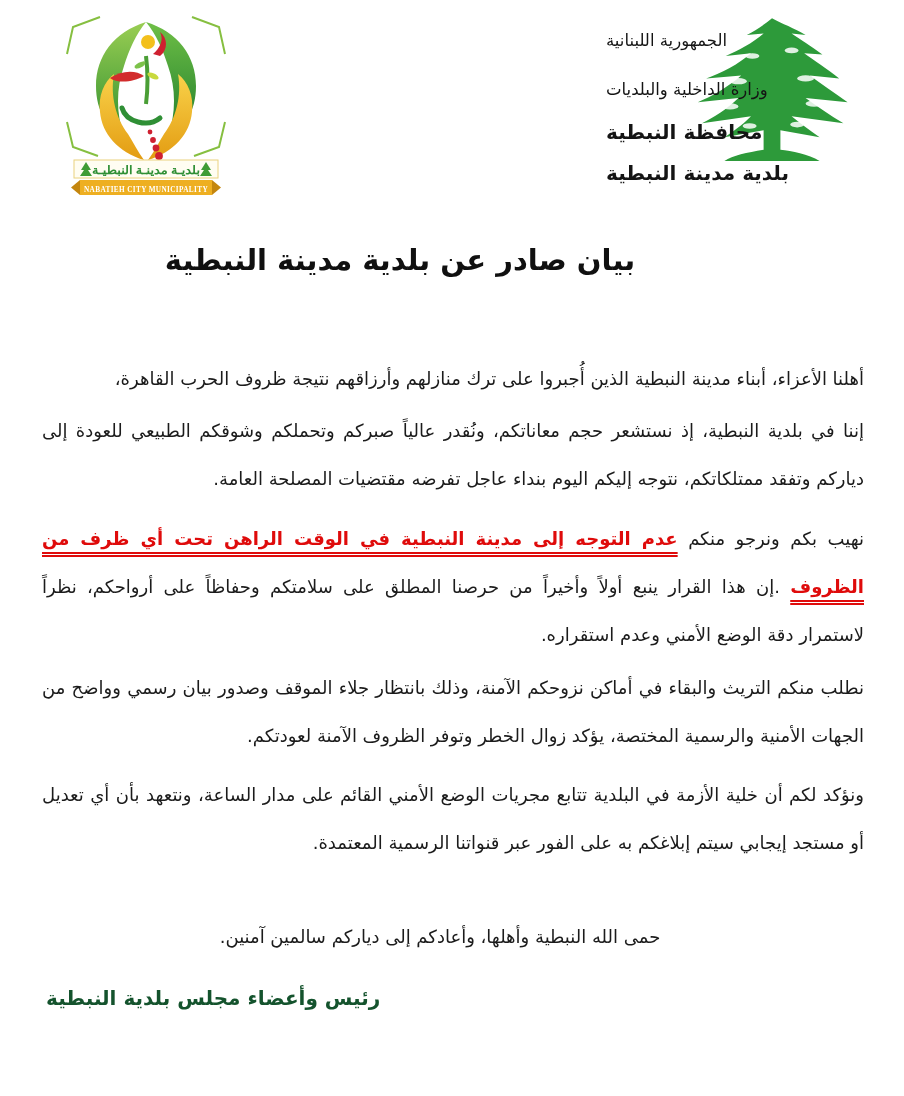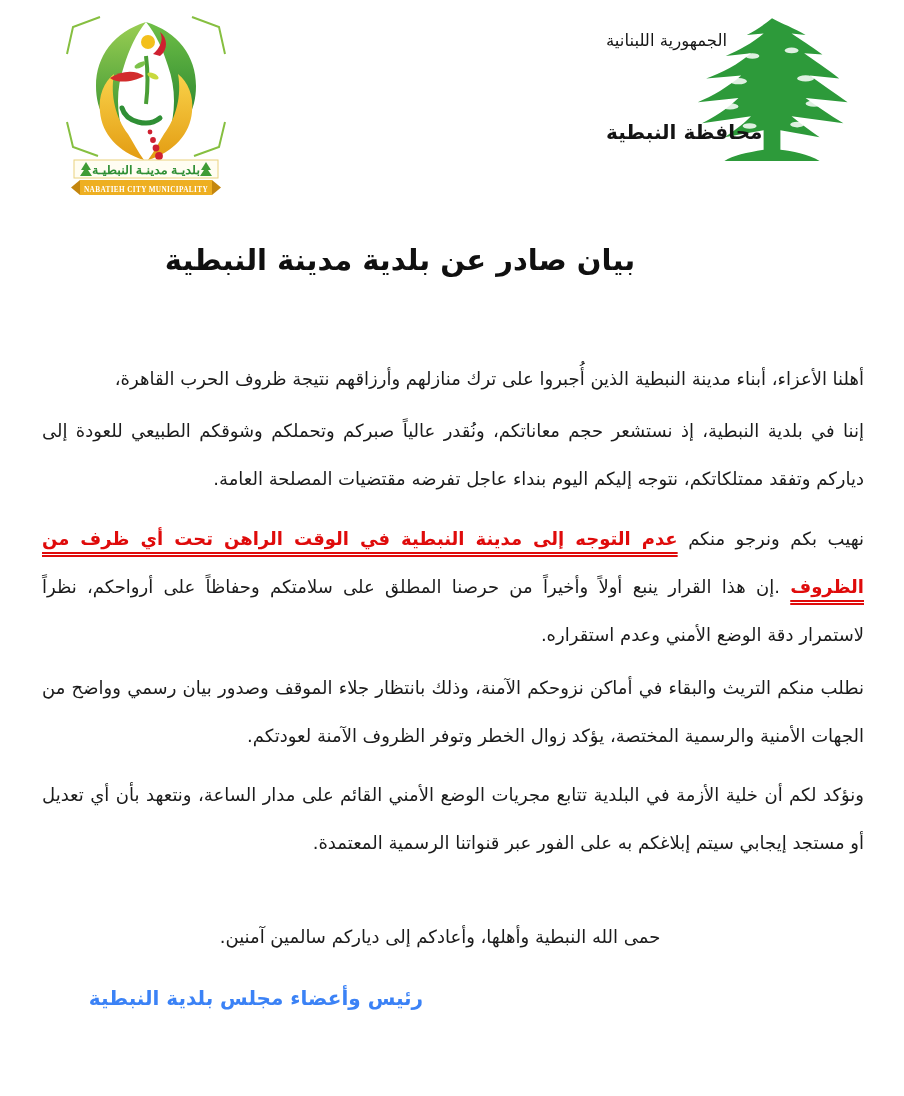--- a/index.html
+++ b/index.html
@@ -31,22 +31,22 @@
     color:#df0b0b;font-weight:bold;
     text-decoration:underline double;text-decoration-color:#df0b0b;
     text-decoration-thickness:1.5px;text-underline-offset:7px;
   }
   .center-line{
     position:absolute;left:0;width:880px;text-align:center;
     font-size:18px;line-height:48px;color:#1b1b1b;
   }
   .c1{top:852px;} .c2{top:913px;}
   .signature{
-    position:absolute;left:46px;top:974px;width:420px;direction:rtl;text-align:center;
-    font-size:20px;font-weight:bold;color:#3b82f6;line-height:48px;
+    position:absolute;left:46px;top:974px;width:420px;direction:rtl;text-align:left;
+    font-size:20px;font-weight:bold;color:#14532d;line-height:48px;
   }
 </style>
 </head>
 <body>
 
 <div class="page">
 
   <div class="logo-box">
     <svg width="180" height="192" viewBox="0 0 180 192">
       <defs>
@@ -110,21 +110,23 @@
         <ellipse cx="36" cy="48" rx="6" ry="2.2"></ellipse>
           <ellipse cx="84" cy="46" rx="6" ry="2.2"></ellipse>
         <ellipse cx="30" cy="66" rx="6" ry="2.2"></ellipse>
           <ellipse cx="90" cy="64" rx="6" ry="2.2"></ellipse>
         <ellipse cx="44" cy="80" rx="5" ry="2"></ellipse>
           <ellipse cx="78" cy="79" rx="5" ry="2"></ellipse>
       </g>
     </svg>
   </div>
   <div class="auth-line" style="top:28px;">الجمهورية اللبنانية</div>
+  <div class="auth-line" style="top:77px;">وزارة الداخلية والبلديات</div>
   <div class="auth-line b" style="top:119px;">محافظة النبطية</div>
+  <div class="auth-line b" style="top:160px;">بلدية مدينة النبطية</div>
 
   <div class="doc-title">بيان صادر عن بلدية مدينة النبطية</div>
 
   <p class="para p1">أهلنا الأعزاء، أبناء مدينة النبطية الذين أُجبروا على ترك منازلهم وأرزاقهم نتيجة ظروف الحرب القاهرة،</p>
   <p class="para p2">إننا في بلدية النبطية، إذ نستشعر حجم معاناتكم، ونُقدر عالياً صبركم وتحملكم وشوقكم الطبيعي للعودة إلى دياركم وتفقد ممتلكاتكم، نتوجه إليكم اليوم بنداء عاجل تفرضه مقتضيات المصلحة العامة.</p>
 
   <p class="para p4">نطلب منكم التريث والبقاء في أماكن نزوحكم الآمنة، وذلك بانتظار جلاء الموقف وصدور بيان رسمي وواضح من الجهات الأمنية والرسمية المختصة، يؤكد زوال الخطر وتوفر الظروف الآمنة لعودتكم.</p>
 
   <p class="para p3"><span>نهيب بكم ونرجو منكم </span><span class="warning">عدم التوجه إلى مدينة النبطية في الوقت الراهن تحت أي ظرف من الظروف</span><span> .إن هذا القرار ينبع أولاً وأخيراً من حرصنا المطلق على سلامتكم وحفاظاً على أرواحكم، نظراً لاستمرار دقة الوضع الأمني وعدم استقراره.</span></p>
   <p class="para p5">ونؤكد لكم أن خلية الأزمة في البلدية تتابع مجريات الوضع الأمني القائم على مدار الساعة، ونتعهد بأن أي تعديل أو مستجد إيجابي سيتم إبلاغكم به على الفور عبر قنواتنا الرسمية المعتمدة.</p>

